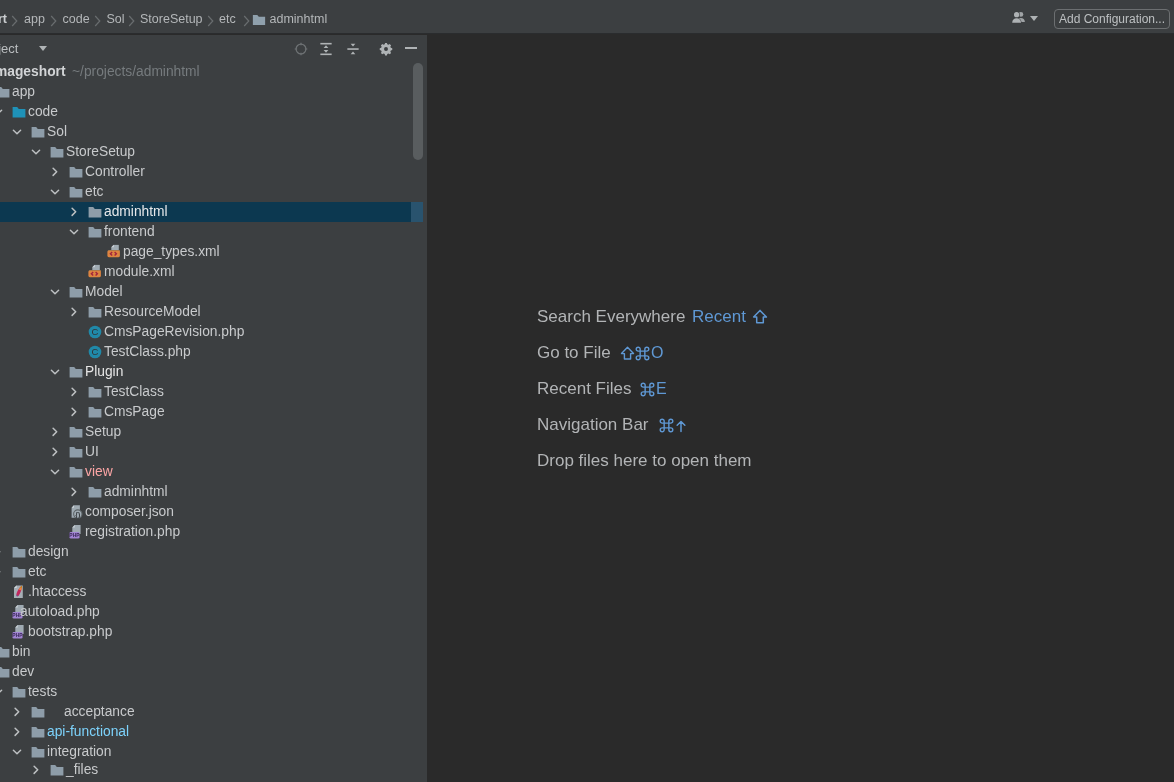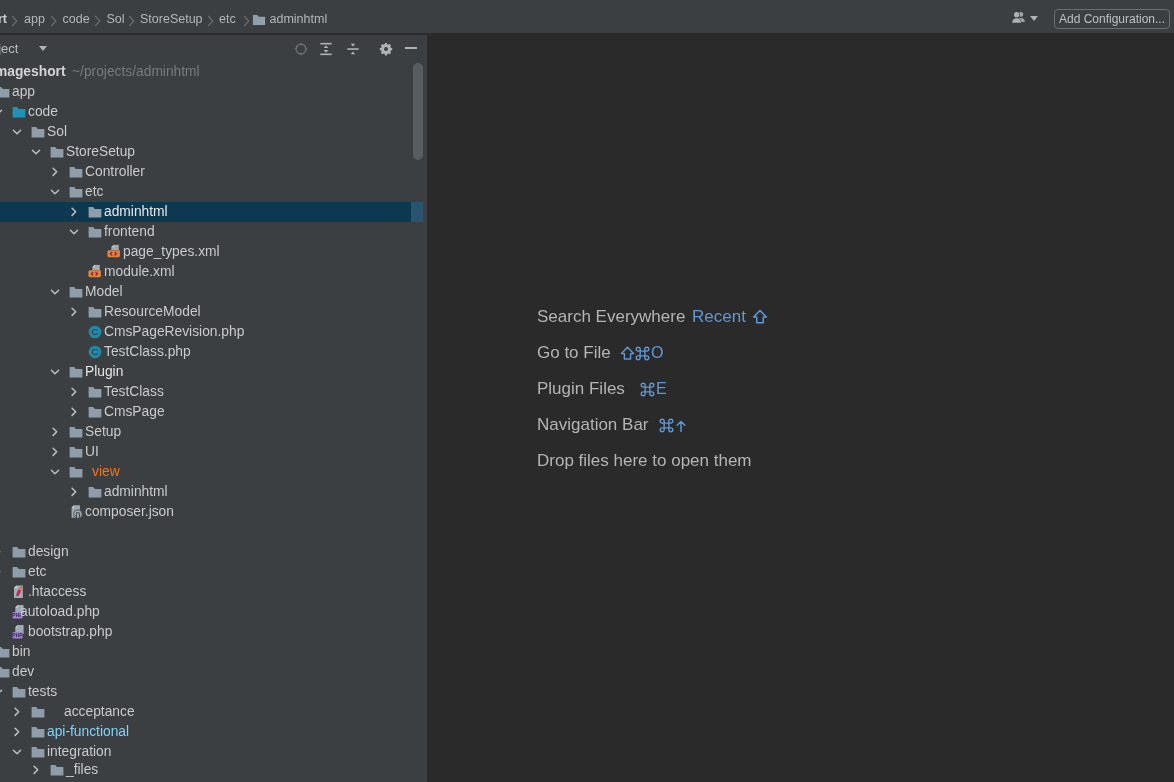--- a/index.html
+++ b/index.html
@@ -251,39 +251,48 @@
         </svg></span>
       <span class="rt" style="left:85px;color:#C8CACC">UI</span>
     </div>
 <div class="row" style="top:427px">
       <span class="ri" style="left:50px"><svg width="10" height="10" viewBox="0 0 10 10">
           <polyline points="1.4,3.2 5,6.7 8.6,3.2" fill="none" stroke="#BDC0C2" stroke-width="1.5" stroke-linecap="round" stroke-linejoin="round"></polyline>
         </svg></span>
       <span class="ri" style="left:69px"><svg width="14" height="12" viewBox="0 0 14 12">
           <path fill="#8E9DA9" d="M0.6 1.1 H5.2 L6.8 2.9 H13.4 V11.4 H0.6 Z"></path>
         </svg></span>
-      <span class="rt" style="left:92px;color:#f97316">view</span>
+      <span class="rt" style="left:85px;color:#fca5a5">view</span>
     </div>
 <div class="row" style="top:447px">
       <span class="ri" style="left:69px"><svg width="10" height="10" viewBox="0 0 10 10">
           <polyline points="3.1,1.2 6.7,4.8 3.1,8.4" fill="none" stroke="#BDC0C2" stroke-width="1.5" stroke-linecap="round" stroke-linejoin="round"></polyline>
         </svg></span>
       <span class="ri" style="left:88px"><svg width="14" height="12" viewBox="0 0 14 12">
           <path fill="#8E9DA9" d="M0.6 1.1 H5.2 L6.8 2.9 H13.4 V11.4 H0.6 Z"></path>
         </svg></span>
       <span class="rt" style="left:104px;color:#C8CACC">adminhtml</span>
     </div>
 <div class="row" style="top:467px">
       <span class="ri" style="left:69px"><svg width="14" height="15" viewBox="0 0 14 15">
           <path fill="#9FAAB2" d="M2.6 0.8 H10.9 V13.2 H2.6 V3.3 L4.8 0.8 Z"></path>
           <path fill="#CDD4D9" d="M5 0.8 L2.6 3.3 H5 Z"></path>
           <circle cx="8.8" cy="9.6" r="4.2" fill="#9FAAB2" stroke="#5E6568" stroke-width="1.1"></circle>
           <text x="8.9" y="12.2" font-family="Liberation Sans,sans-serif" font-size="7" font-weight="bold" fill="#3A3E41" text-anchor="middle">{)</text>
         </svg></span>
       <span class="rt" style="left:85px;color:#C8CACC">composer.json</span>
+    </div>
+<div class="row" style="top:487px">
+      <span class="ri" style="left:69px"><svg width="14" height="15" viewBox="0 0 14 15">
+          <path fill="#9FAAB2" d="M3.3 0.6 H11.6 V9.4 H3.3 V3.1 L5.5 0.6 Z"></path>
+          <path fill="#CDD4D9" d="M5.7 0.6 L3.3 3.1 H5.7 Z"></path>
+          <rect x="0.5" y="7.6" width="10" height="6.4" rx="1.3" fill="#A184D2"></rect>
+          <text x="5.5" y="12.7" font-family="Liberation Sans,sans-serif" font-size="5" font-weight="bold" fill="#3A2858" text-anchor="middle">PHP</text>
+        </svg></span>
+      <span class="rt" style="left:85px;color:#C8CACC">registration.php</span>
     </div>
 <div class="row" style="top:507px">
       <span class="ri" style="left:-7px"><svg width="10" height="10" viewBox="0 0 10 10">
           <polyline points="3.1,1.2 6.7,4.8 3.1,8.4" fill="none" stroke="#BDC0C2" stroke-width="1.5" stroke-linecap="round" stroke-linejoin="round"></polyline>
         </svg></span>
       <span class="ri" style="left:12px"><svg width="14" height="12" viewBox="0 0 14 12">
           <path fill="#8E9DA9" d="M0.6 1.1 H5.2 L6.8 2.9 H13.4 V11.4 H0.6 Z"></path>
         </svg></span>
       <span class="rt" style="left:28px;color:#C8CACC">design</span>
     </div>
@@ -389,21 +398,21 @@
 <div class="hics" style="left:752px;top:309px"><svg width="16" height="16" viewBox="0 0 16 16">
       <path d="M8 1.4 L14.4 8.1 H11.3 V13.8 H4.7 V8.1 H1.6 Z" fill="none" stroke="#5F98D4" stroke-width="1.5" stroke-linejoin="round"></path>
     </svg></div>
 <div class="hint" style="left:537px;top:335px">Go to File</div>
 <div class="hics" style="left:620px;top:346px"><svg width="15" height="15" viewBox="0 0 16 16">
       <path d="M8 1.4 L14.4 8.1 H11.3 V13.8 H4.7 V8.1 H1.6 Z" fill="none" stroke="#5F98D4" stroke-width="1.5" stroke-linejoin="round"></path>
     </svg><svg width="15" height="15" viewBox="0 0 16 16">
       <path d="M5.5 5.5 H3.4 A2.1 2.1 0 1 1 5.5 3.4 Z M10.5 5.5 V3.4 A2.1 2.1 0 1 1 12.6 5.5 Z M10.5 10.5 H12.6 A2.1 2.1 0 1 1 10.5 12.6 Z M5.5 10.5 V12.6 A2.1 2.1 0 1 1 3.4 10.5 Z M5.5 5.5 H10.5 V10.5 H5.5 Z" fill="none" stroke="#5F98D4" stroke-width="1.5" stroke-linejoin="round"></path>
     </svg></div>
 <div class="hint blue" style="left:651px;top:335px;font-size:16px">O</div>
-<div class="hint" style="left:537px;top:371px">Plugin Files</div>
+<div class="hint" style="left:537px;top:371px">Recent Files</div>
 <div class="hics" style="left:640px;top:382px"><svg width="15" height="15" viewBox="0 0 16 16">
       <path d="M5.5 5.5 H3.4 A2.1 2.1 0 1 1 5.5 3.4 Z M10.5 5.5 V3.4 A2.1 2.1 0 1 1 12.6 5.5 Z M10.5 10.5 H12.6 A2.1 2.1 0 1 1 10.5 12.6 Z M5.5 10.5 V12.6 A2.1 2.1 0 1 1 3.4 10.5 Z M5.5 5.5 H10.5 V10.5 H5.5 Z" fill="none" stroke="#5F98D4" stroke-width="1.5" stroke-linejoin="round"></path>
     </svg></div>
 <div class="hint blue" style="left:656px;top:371px;font-size:16px">E</div>
 <div class="hint" style="left:537px;top:407px">Navigation Bar</div>
 <div class="hics" style="left:659px;top:418px"><svg width="15" height="15" viewBox="0 0 16 16">
       <path d="M5.5 5.5 H3.4 A2.1 2.1 0 1 1 5.5 3.4 Z M10.5 5.5 V3.4 A2.1 2.1 0 1 1 12.6 5.5 Z M10.5 10.5 H12.6 A2.1 2.1 0 1 1 10.5 12.6 Z M5.5 10.5 V12.6 A2.1 2.1 0 1 1 3.4 10.5 Z M5.5 5.5 H10.5 V10.5 H5.5 Z" fill="none" stroke="#5F98D4" stroke-width="1.5" stroke-linejoin="round"></path>
     </svg><svg width="14" height="14" viewBox="0 0 16 16">
       <path d="M8 14.2 V3 M3.6 7.2 L8 2.8 L12.4 7.2" fill="none" stroke="#5F98D4" stroke-width="1.7" stroke-linecap="round" stroke-linejoin="round"></path>
     </svg></div>

